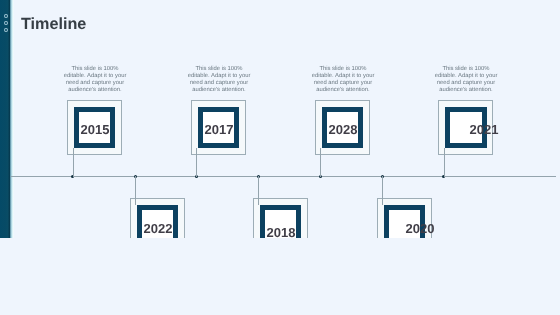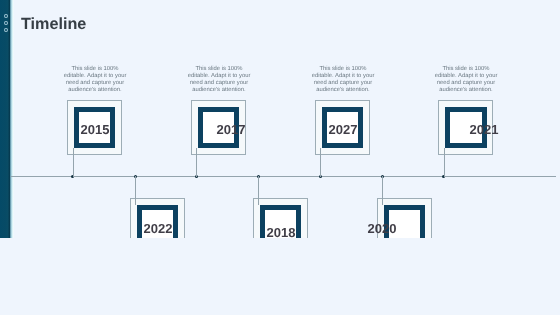--- a/index.html
+++ b/index.html
@@ -69,39 +69,39 @@
       <div class="dot" style="left: 70.75px;"></div>
       <div class="vline" style="left: 135.4px; top: 176.2px; height: 29px;"></div>
       <div class="outer" style="left: 130.2px; top: 198.4px;"></div>
       <div class="inner" style="left: 136.6px; top: 205.2px;"></div>
       <div class="year" style="left: 136.55px; top: 220.6px;">2022</div>
       <div class="desc" style="left: 125.9px; top: 265px;">This slide is 100% editable. Adapt it to your need and capture your audience's attention.</div>
       <div class="dot" style="left: 133.65px;"></div>
       <div class="vline" style="left: 196.4px; top: 147.8px; height: 28.9px;"></div>
       <div class="outer" style="left: 191.2px; top: 100.2px;"></div>
       <div class="inner" style="left: 197.6px; top: 107px;"></div>
-      <div class="year" style="left: 197.55px; top: 122.4px; margin-left: 12px;">2017</div>
+      <div class="year" style="left: 197.55px; top: 122.4px;">2017</div>
       <div class="desc" style="left: 186.9px; top: 66px;">This slide is 100% editable. Adapt it to your need and capture your audience's attention.</div>
       <div class="dot" style="left: 194.65px;"></div>
       <div class="vline" style="left: 258.4px; top: 176.2px; height: 29px;"></div>
       <div class="outer" style="left: 253.2px; top: 198.4px;"></div>
       <div class="inner" style="left: 259.6px; top: 205.2px;"></div>
       <div class="year" style="left: 259.55px; top: 225px;">2018</div>
       <div class="desc" style="left: 248.9px; top: 265px;">This slide is 100% editable. Adapt it to your need and capture your audience's attention.</div>
       <div class="dot" style="left: 256.65px;"></div>
       <div class="vline" style="left: 320.4px; top: 147.8px; height: 28.9px;"></div>
       <div class="outer" style="left: 315.2px; top: 100.2px;"></div>
       <div class="inner" style="left: 321.6px; top: 107px;"></div>
-      <div class="year" style="left: 321.55px; top: 122.4px;">2027</div>
+      <div class="year" style="left: 321.55px; top: 122.4px;">2028</div>
       <div class="desc" style="left: 310.9px; top: 66px;">This slide is 100% editable. Adapt it to your need and capture your audience's attention.</div>
       <div class="dot" style="left: 318.65px;"></div>
       <div class="vline" style="left: 382.4px; top: 176.2px; height: 29px;"></div>
       <div class="outer" style="left: 377.2px; top: 198.4px;"></div>
       <div class="inner" style="left: 383.6px; top: 205.2px;"></div>
-      <div class="year" style="left: 361px; top: 220.6px;">2020</div>
+      <div class="year" style="left: 399px; top: 220.6px;">2020</div>
       <div class="desc" style="left: 372.9px; top: 265px;">This slide is 100% editable. Adapt it to your need and capture your audience's attention.</div>
       <div class="dot" style="left: 380.65px;"></div>
       <div class="vline" style="left: 443.6px; top: 147.8px; height: 28.9px;"></div>
       <div class="outer" style="left: 438.4px; top: 100.2px;"></div>
       <div class="inner" style="left: 444.8px; top: 107px;"></div>
       <div class="year" style="left: 453px; top: 122.4px; padding-left: 10px;">2021</div>
       <div class="desc" style="left: 434.1px; top: 66px;">This slide is 100% editable. Adapt it to your need and capture your audience's attention.</div>
       <div class="dot" style="left: 441.85px;"></div>
     </div>
 

